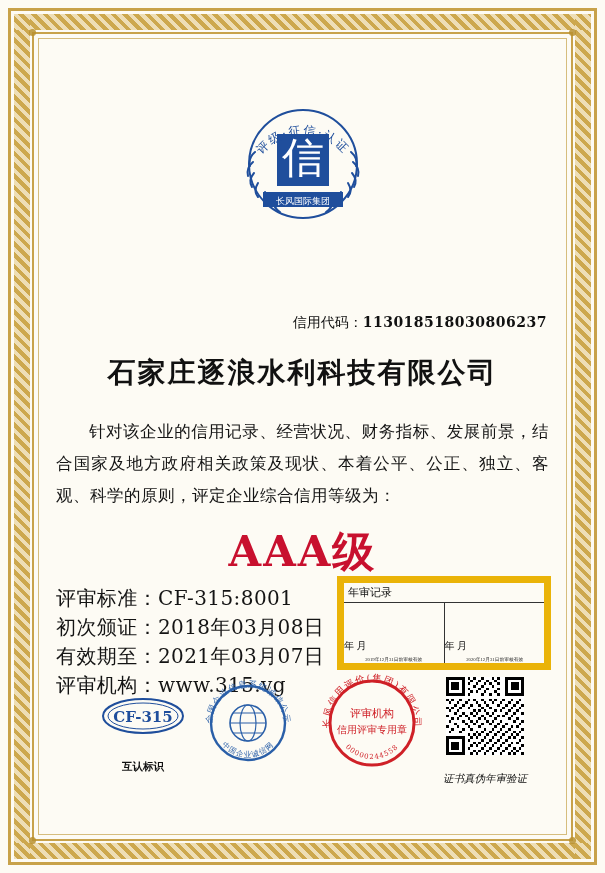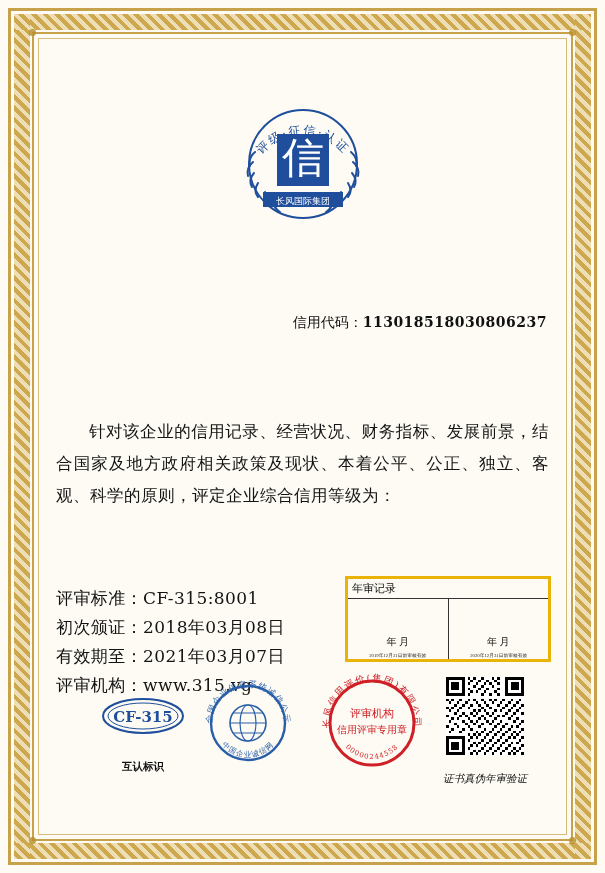--- a/index.html
+++ b/index.html
@@ -185,34 +185,34 @@
     font-size: 42px;
     font-weight: bold;
     font-family: "DejaVu Serif", serif;
     letter-spacing: 2px;
   }
 
   .details {
     position: absolute;
     top: 538px;
     left: 10px;
-    font-size: 17px;
+    font-size: 20px;
     line-height: 29px;
     color: #141414;
     font-family: "DejaVu Serif", serif;
     letter-spacing: 0.4px;
   }
 
   
   .review-box {
     position: absolute;
     top: 530px;
     right: 8px;
     width: 200px;
-    border: 3px solid #eab308;
+    border: 7px solid #eab308;
   }
   .review-title {
     font-size: 11px;
     padding: 2px 4px;
     border-bottom: 1px solid #333;
     color: #111;
     font-family: "DejaVu Serif", serif;
   }
   .review-cells {
     display: flex;
@@ -221,21 +221,20 @@
   .review-cell {
     flex: 1 1 50%;
     position: relative;
     border-right: 1px solid #333;
   }
   .review-cell:last-child { border-right: 0; }
   .review-cell .ym {
     position: absolute;
     bottom: 10px;
     left: 0; right: 0;
-    text-align: center;
     font-size: 10px;
     color: #111;
   }
   .review-cell .note {
     position: absolute;
     bottom: 1px;
     left: 0; right: 0;
     text-align: center;
     font-size: 5px;
     color: #222;
@@ -357,23 +356,25 @@
         <rect x="30" y="98" width="80" height="15" fill="#1f4e9c"></rect>
         <text x="70" y="109.5" text-anchor="middle" font-family="DejaVu Serif, serif" font-size="9" fill="#ffffff">长风国际集团</text>
       </svg>
     </div>
 
 
     <div class="credit-code">
       <span>信用代码：</span><b>113018518030806237</b>
     </div>
 
+    <div class="company">石家庄逐浪水利科技有限公司</div>
 
     <div class="body-text">针对该企业的信用记录、经营状况、财务指标、发展前景，结合国家及地方政府相关政策及现状、本着公平、公正、独立、客观、科学的原则，评定企业综合信用等级为：</div>
 
+    <div class="grade">AAA级</div>
 
     <div class="details">
       <div>评审标准：CF-315:8001</div>
       <div>初次颁证：2018年03月08日</div>
       <div>有效期至：2021年03月07日</div>
       <div>评审机构：www.315.vg</div>
     </div>
 
     <div class="review-box">
       <div class="review-title">年审记录</div>

